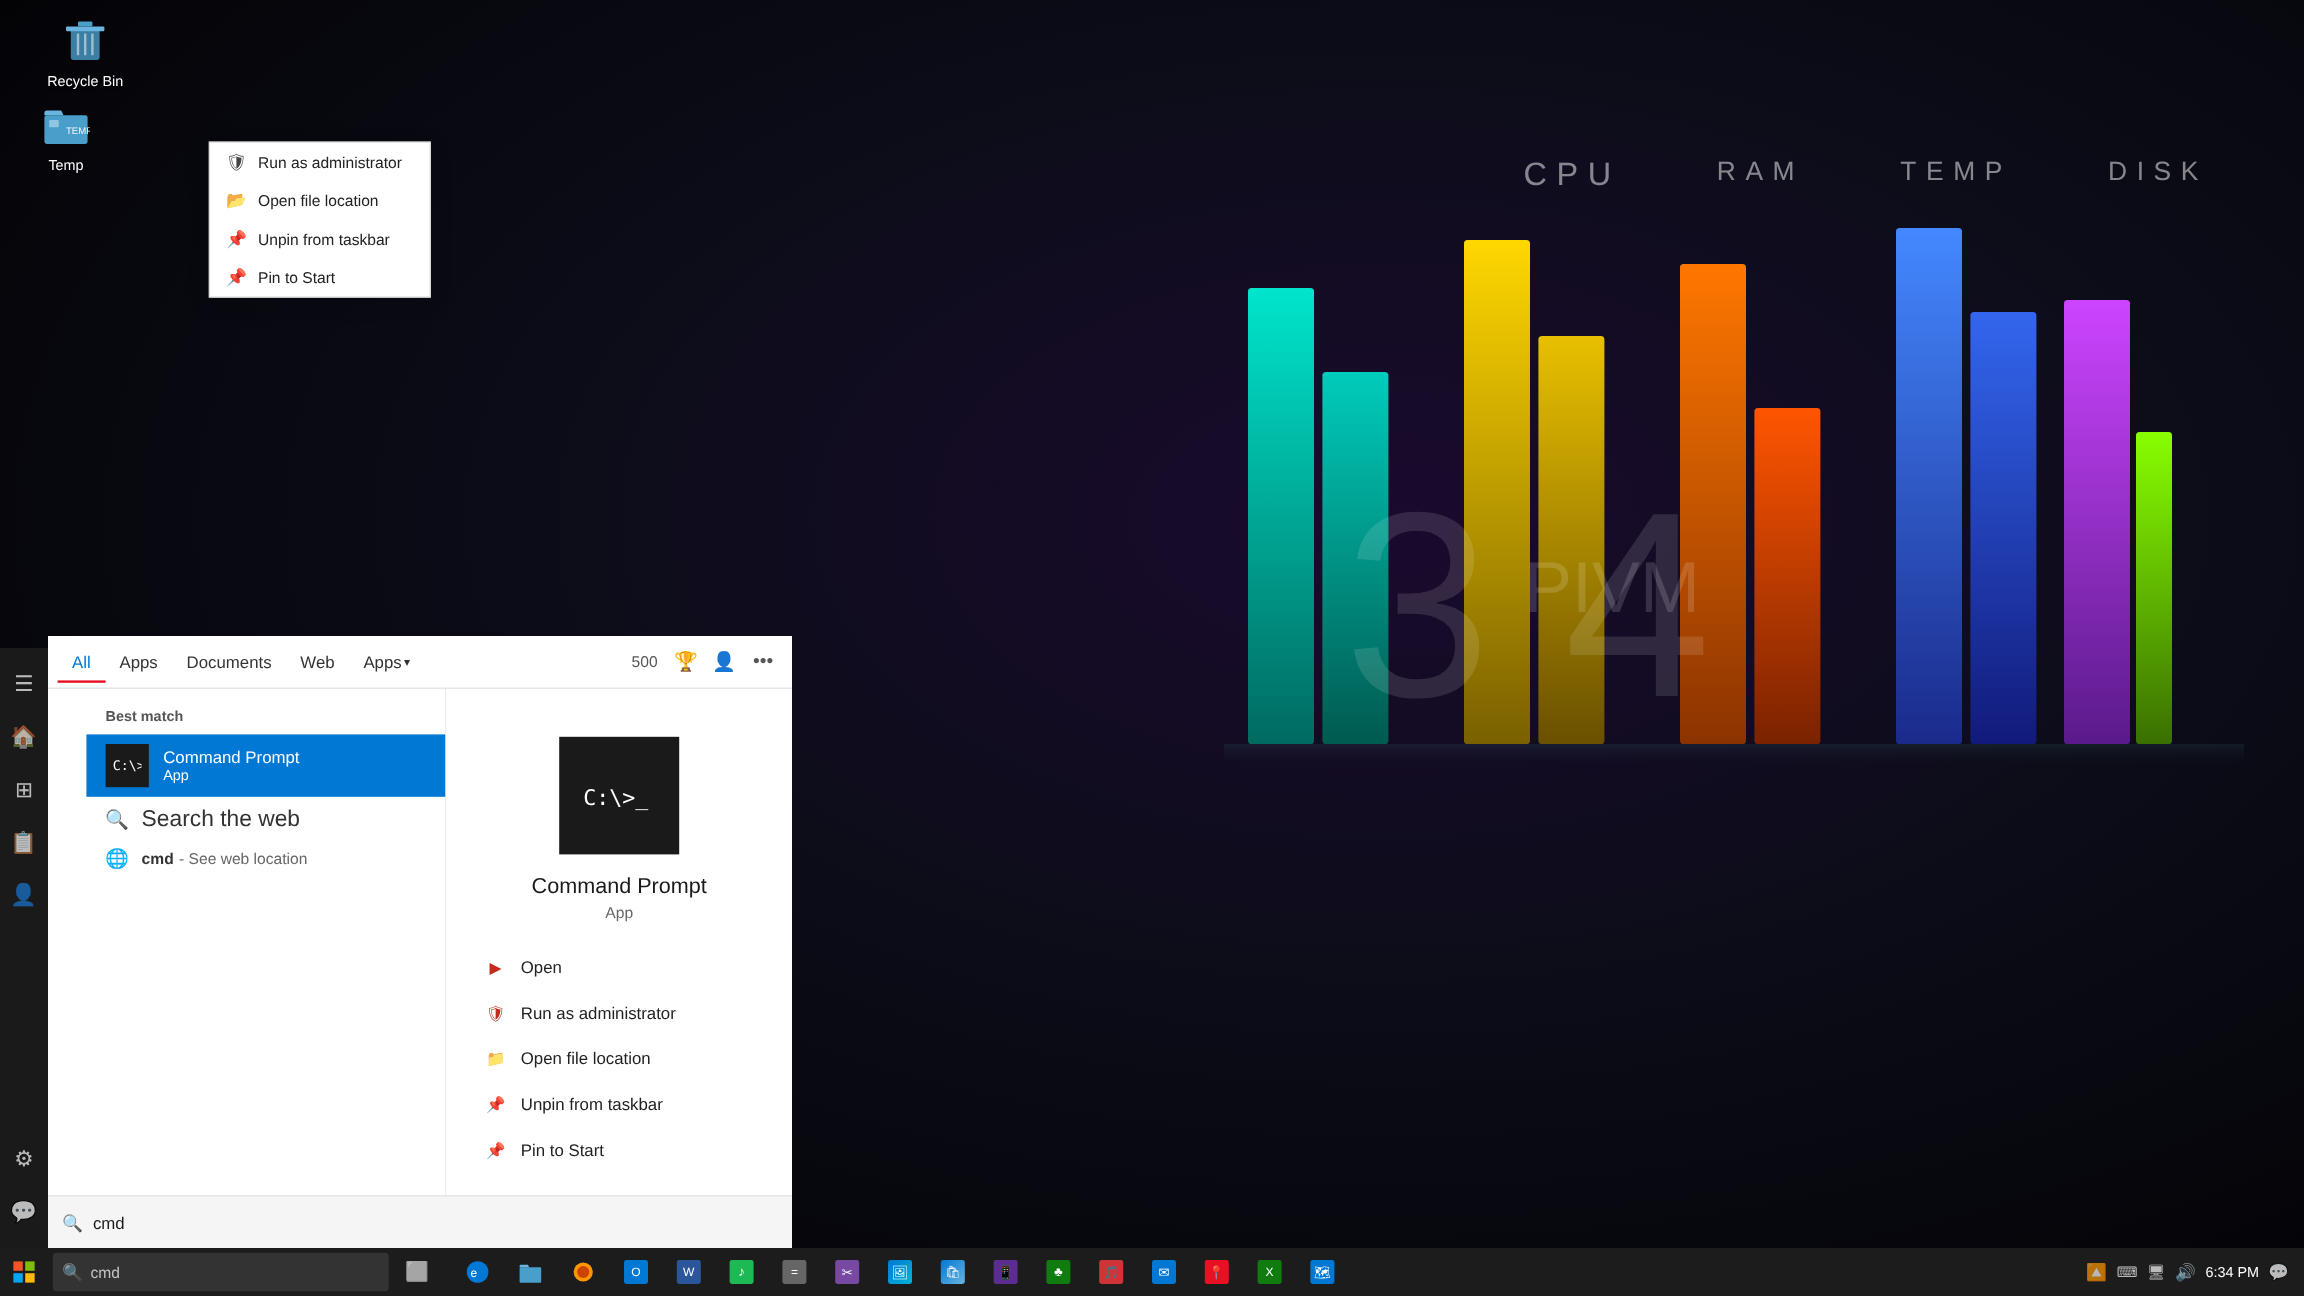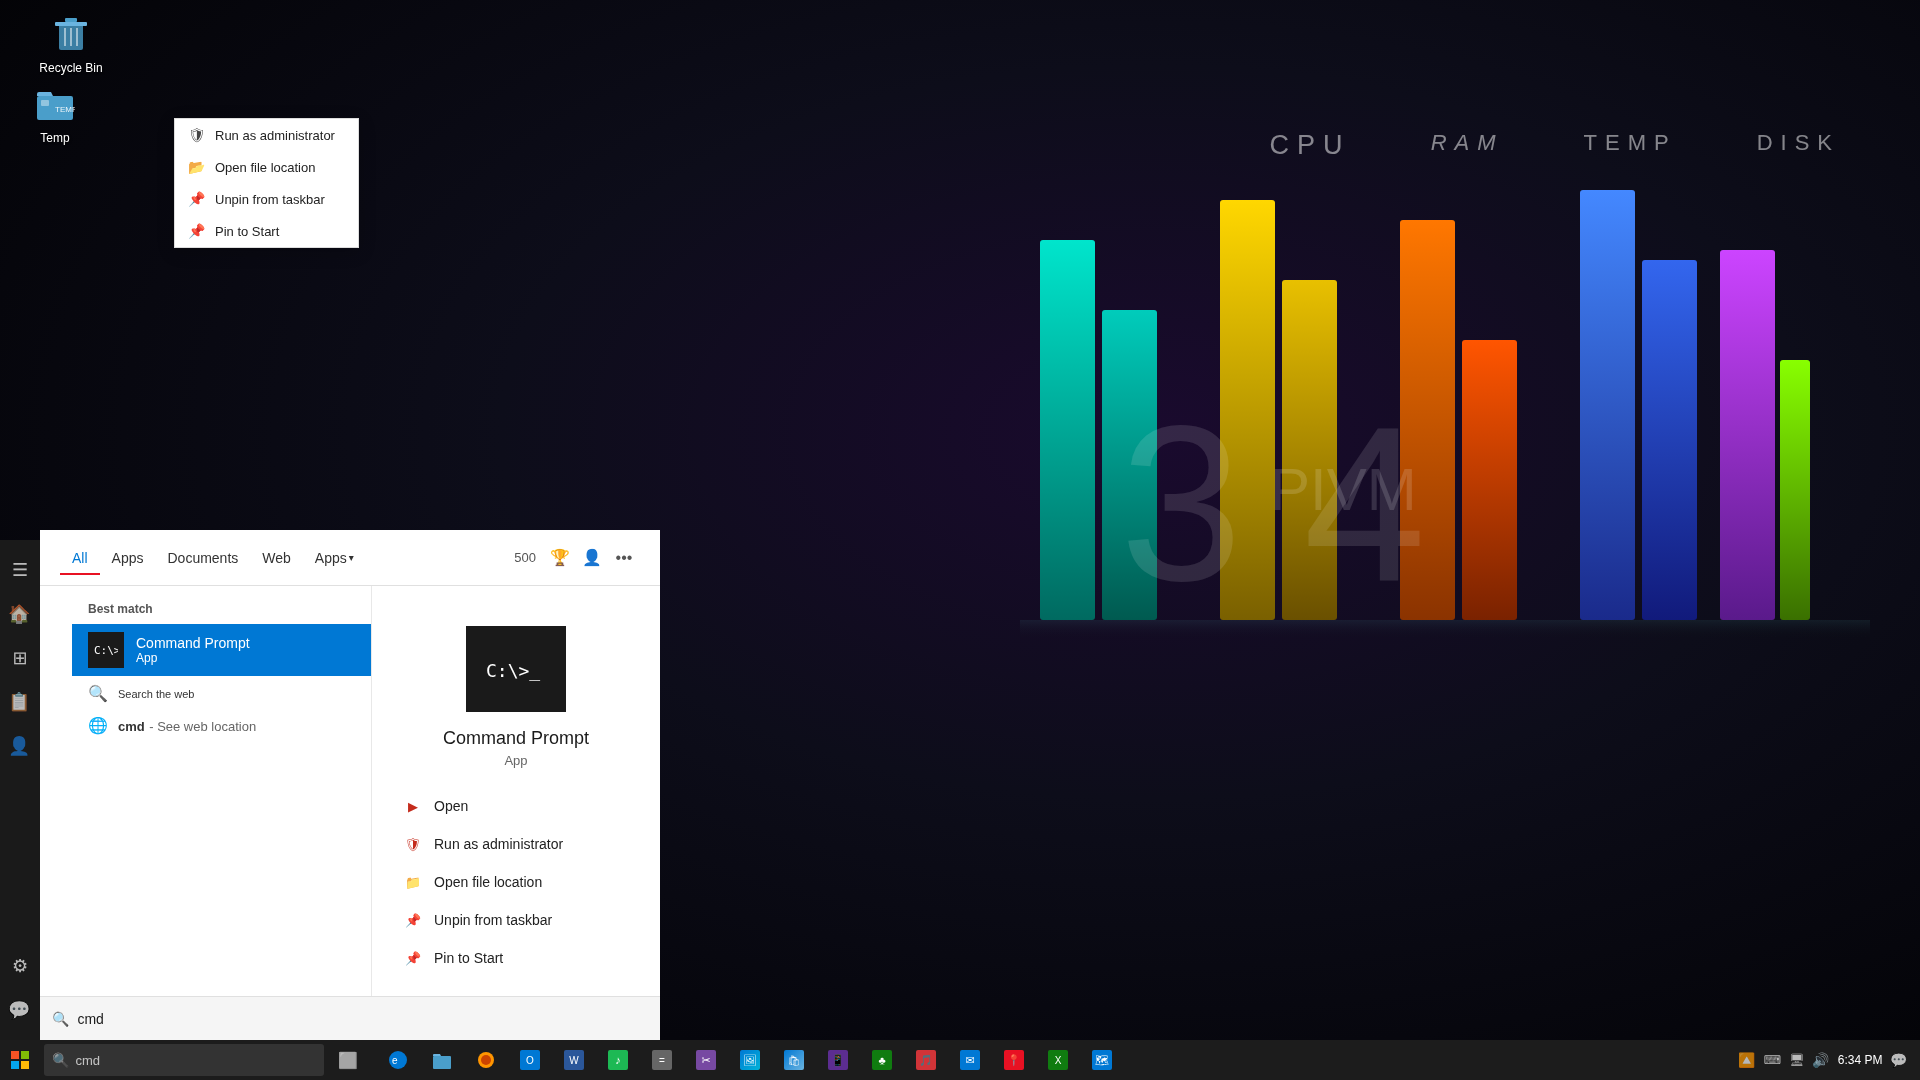--- a/index.html
+++ b/index.html
@@ -166,23 +166,23 @@
       background: white;
       z-index: 300;
       display: flex;
       flex-direction: column;
     }
 
     
     .menu-tabs {
       display: flex;
       align-items: center;
-      padding: 0 20px;
+      padding: 0 8px;
       border-bottom: 1px solid #e0e0e0;
-      height: 56px;
+      height: 44px;
       background: white;
     }
 
     .menu-tab {
       padding: 8px 12px;
       cursor: pointer;
       font-size: 14px;
       color: #333;
       position: relative;
     }
@@ -291,21 +291,21 @@
       cursor: pointer;
     }
 
     .search-web-icon {
       width: 20px;
       height: 20px;
       color: #555;
     }
 
     .search-web-text {
-      font-size: 11px;
+      font-size: 19px;
       color: #333;
     }
 
     
     .context-menu-small {
       position: absolute;
       left: 174px;
       top: 118px;
       width: 185px;
       background: white;
@@ -419,21 +419,21 @@
     }
   </style>
 </head>
 <body>
 
 <div class="desktop">
   <div class="desktop-bg"></div>
 
   <div style="position:absolute; right:80px; top:130px; display:flex; gap:80px; z-index:1;">
     <span class="vis-label" style="color:rgba(255,255,255,0.5);font-size:27px;letter-spacing:8px;font-weight:300;">CPU</span>
-    <span class="vis-label" style="color:rgba(255,255,255,0.5);font-size:22px;letter-spacing:8px;font-weight:300;font-style:italic;">RAM</span>
+    <span class="vis-label" style="color:rgba(255,255,255,0.5);font-size:22px;letter-spacing:8px;font-weight:300;">RAM</span>
     <span class="vis-label" style="color:rgba(255,255,255,0.5);font-size:22px;letter-spacing:8px;font-weight:300;">TEMP</span>
     <span class="vis-label" style="color:rgba(255,255,255,0.5);font-size:22px;letter-spacing:8px;font-weight:300;">DISK</span>
   </div>
 
   <svg style="position:absolute;right:50px;top:160px;width:850px;height:480px;z-index:1;" viewBox="0 0 850 480">
 
     <rect x="20" y="80" width="55" height="380" fill="url(#teal1)" rx="3"></rect>
     <rect x="82" y="150" width="55" height="310" fill="url(#teal2)" rx="3"></rect>
 
     <rect x="200" y="40" width="55" height="420" fill="url(#gold1)" rx="3"></rect>

